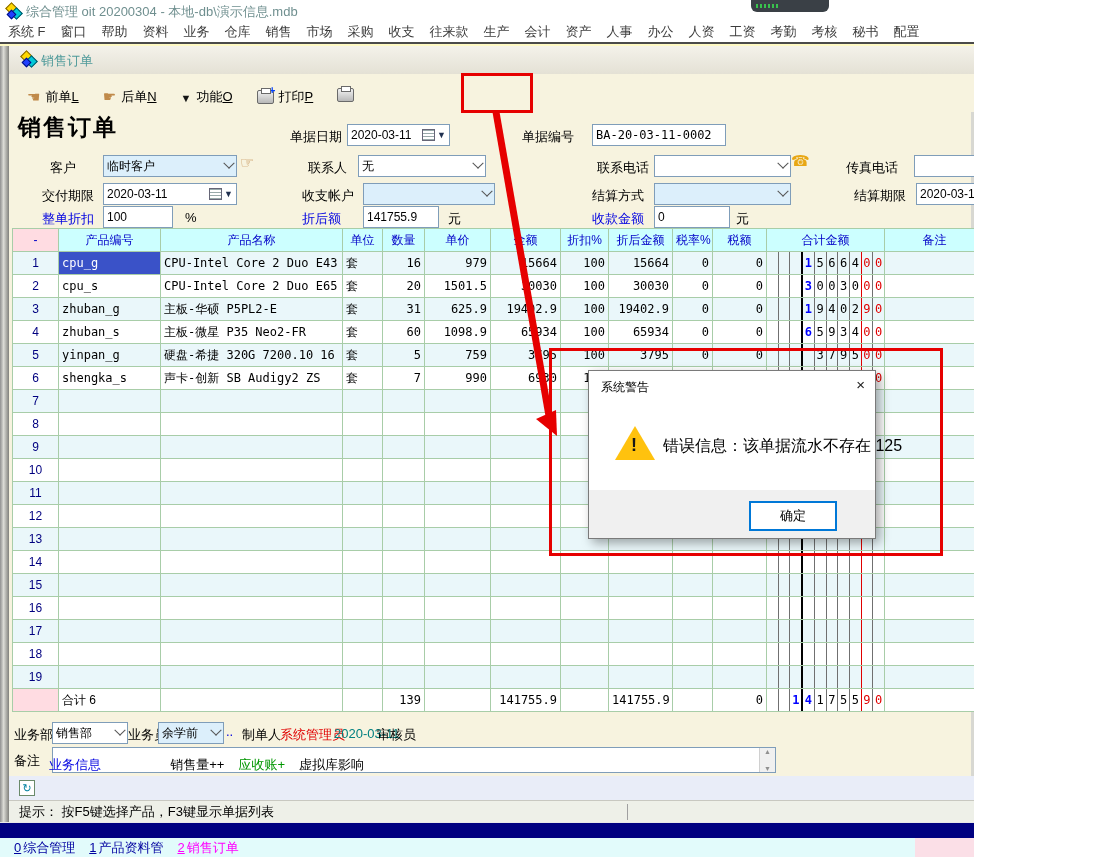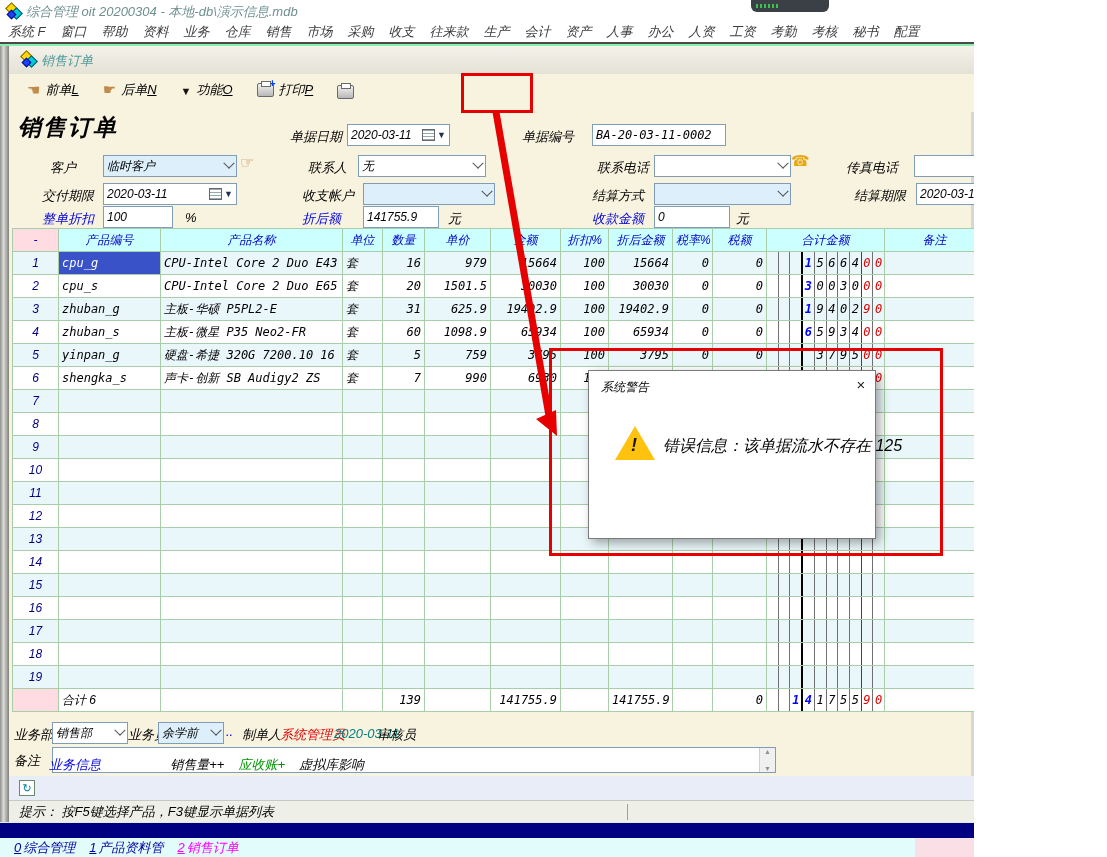--- a/index.html
+++ b/index.html
@@ -1,17 +1,17 @@
 <!DOCTYPE html>
 <html><head>
 <meta charset="utf-8">
 <style>
   html,body{margin:0;padding:0;background:#fff;}
   .screen{position:relative;width:974px;height:857px;overflow:hidden;
-    font-family:"Liberation Sans","DejaVu Sans",sans-serif;font-size:13px;color:#000;background:#86efac;font-style:italic;}
+    font-family:"Liberation Sans","DejaVu Sans",sans-serif;font-size:13px;color:#000;background:#fef9c3;}
   
   .titlebar{position:absolute;left:0;top:0;width:1107px;height:22px;background:#fff;}
   .title-text{position:absolute;left:26px;top:3px;color:#6f8f8f;font-size:13px;white-space:nowrap;}
   .app-icon{position:absolute;left:6px;top:3px;width:16px;height:16px;}
   .app-icon i{position:absolute;width:7px;height:7px;transform:rotate(45deg);}
   .app-icon .d1{left:1px;top:1px;background:#ffd800;border:1px solid #806000;}
   .app-icon .d2{left:6px;top:6px;background:#00c8d8;border:1px solid #005060;}
   .app-icon .d3{left:2px;top:8px;background:#2040ff;width:5px;height:5px;border:1px solid #001080;}
   .recorder{position:absolute;left:751px;top:0;width:78px;height:12px;background:#3a4046;border-radius:0 0 6px 6px;}
   .recorder i{position:absolute;top:4px;width:2px;height:4px;background:#39c24d;}
@@ -20,21 +20,21 @@
   .mitem{margin-right:15px;color:#3c3c3c;white-space:nowrap;cursor:default;}
   
   .mdi{position:absolute;left:0;top:46px;width:1107px;height:776px;background:#f7f3df;}
   .leftframe{position:absolute;left:0;top:46px;width:9px;height:792px;background:linear-gradient(90deg,#8f8f8f,#dcdcd6 40%,#80807c);}
   .rightframe{position:absolute;right:0;top:46px;width:3px;height:776px;background:#d8d8d2;}
   .panelbar{position:absolute;left:9px;top:46px;width:1098px;height:28px;background:linear-gradient(#f4f2ea,#e4e1d5);}
   .panel-title{position:absolute;left:32px;top:6px;color:#4f9a9a;}
   .panel-icon{left:12px;top:5px;position:absolute;width:16px;height:16px;}
   
   .toolbar{position:absolute;left:9px;top:74px;width:1098px;height:38px;background:#f7f3df;}
-  .tgroup{position:absolute;top:7px;display:flex;align-items:flex-end;}
+  .tgroup{position:absolute;top:14px;display:flex;align-items:flex-start;}
   .tgroup.left{left:18px;}
   .tgroup.right{left:467px;}
   .tbtn{display:flex;align-items:center;margin-right:24px;cursor:default;white-space:nowrap;}
   .tbtn .tlabel{margin-left:5px;}
   .tbtn u{text-decoration:underline;}
   .tbtn.disabled .tlabel{color:#9a9a90;text-shadow:1px 1px 0 #fff;}
   .ticon{display:inline-block;position:relative;}
   .icon-hand-l:before{content:"☚";color:#c08a4a;font-size:15px;}
   .icon-hand-r:before{content:"☛";color:#c08a4a;font-size:15px;}
   .icon-darr:before{content:"▼";color:#141414;font-size:11px;}
@@ -966,15 +966,18 @@
   <svg class="arrow-svg" width="1107" height="857">
     <line x1="496" y1="112" x2="549" y2="416" stroke="#e60000" stroke-width="7"></line>
     <polygon points="557,436 536,419 556,410" fill="#e60000"></polygon>
   </svg>
 
   <div class="dialog">
     <span class="dlg-title">系统警告</span>
     <span class="dlg-close">×</span>
     <span class="warn-tri"></span>
     <span class="dlg-msg">错误信息：该单据流水不存在 125</span>
+    <div class="dlg-footer">
+      <div class="dlg-ok">确定</div>
+    </div>
   </div>
 
 </div>
 
 </body></html>

